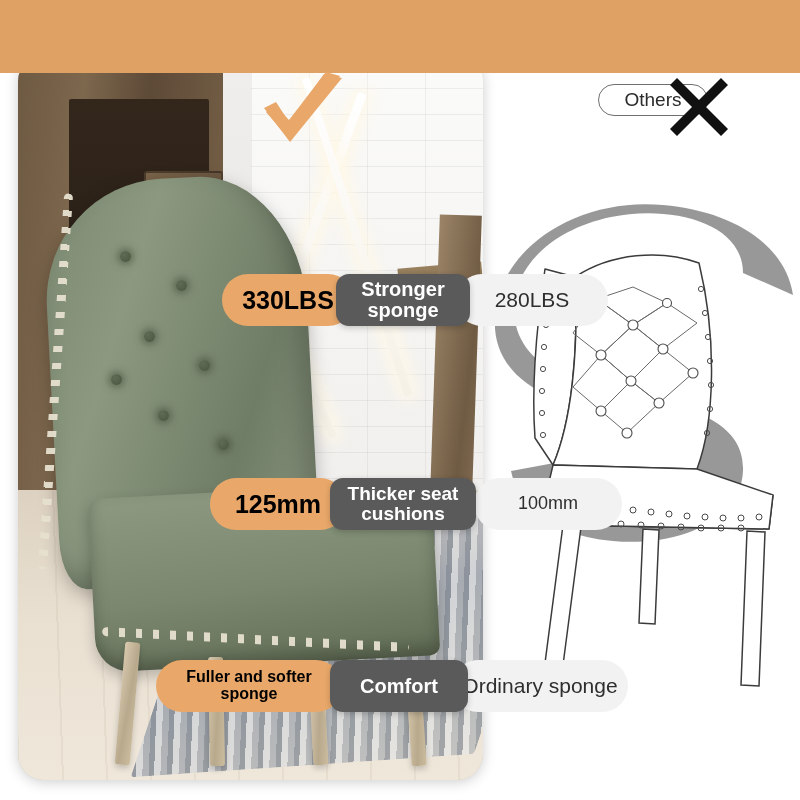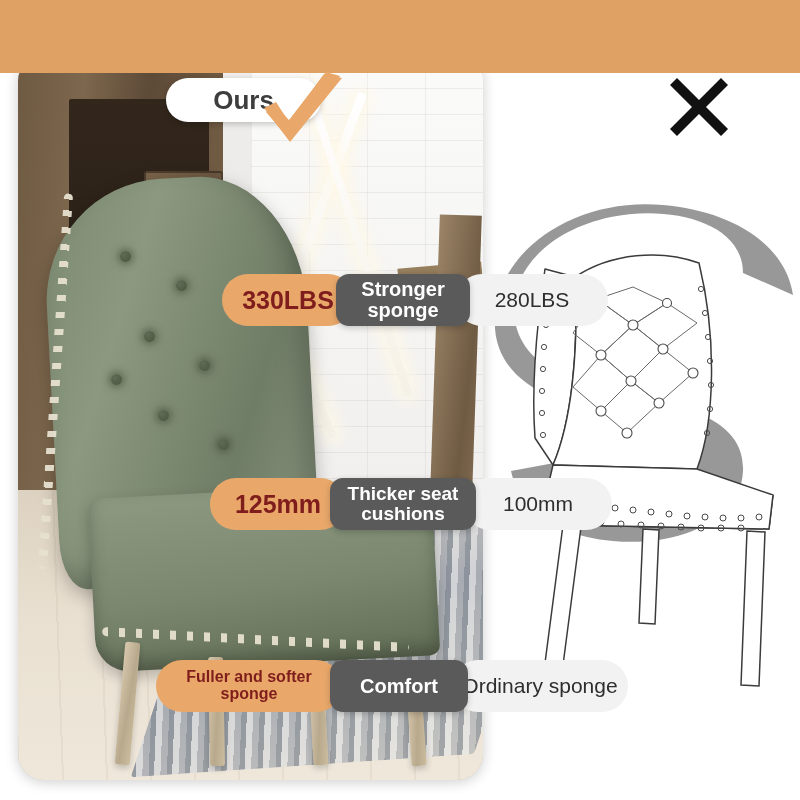--- a/index.html
+++ b/index.html
@@ -160,21 +160,21 @@
     position: absolute; left: 668px; top: 76px; width: 62px; height: 62px;
     z-index: 7;
   }
 
   
   .row { position: absolute; height: 52px; z-index: 5; }
   .cell-ours {
     position: absolute; height: 52px;
     background: #e9a86a; border-radius: 26px;
     display: flex; align-items: center; justify-content: center;
-    text-align: center; color: #7f1d1d; font-weight: bold; line-height: 1.05;
+    text-align: center; color: #000000; font-weight: bold; line-height: 1.05;
   }
   .cell-feature {
     position: absolute; height: 52px;
     background: #5a5a5a; border-radius: 13px;
     display: flex; align-items: center; justify-content: center;
     text-align: center; color: #ffffff; font-weight: bold; line-height: 1.05;
     z-index: 2;
     box-shadow: 0 2px 6px rgba(0,0,0,.2);
   }
   .cell-others {
@@ -187,21 +187,21 @@
   .r1 { top: 274px; }
   .r2 { top: 478px; }
   .r3 { top: 660px; }
 
   .r1 .cell-ours   { left: 222px; width: 132px; font-size: 25px; }
   .r1 .cell-feature{ left: 336px; width: 134px; font-size: 20px; }
   .r1 .cell-others { left: 456px; width: 152px; font-size: 21px; }
 
   .r2 .cell-ours   { left: 210px; width: 136px; font-size: 25px; }
   .r2 .cell-feature{ left: 330px; width: 146px; font-size: 19px; }
-  .r2 .cell-others { left: 464px; width: 148px; font-size: 21px; text-align: right; }
+  .r2 .cell-others { left: 474px; width: 148px; font-size: 18px; text-align: right; }
 
   .r3 .cell-ours   { left: 156px; width: 186px; font-size: 16px; }
   .r3 .cell-feature{ left: 330px; width: 138px; font-size: 20px; }
   .r3 .cell-others { left: 452px; width: 176px; font-size: 21px; }
 </style>
 </head>
 <body>
 
 <div id="page">
 
@@ -326,26 +326,26 @@
       <div class="nailrow" style="left:18%; top:80%; width:66%; transform:rotate(3deg);"></div>
       <div class="leg" style="left:22%; height:17%; transform:rotate(5deg);"></div>
       <div class="leg" style="left:41%; height:15%; transform:rotate(-1deg);"></div>
       <div class="leg" style="left:63%; height:13%; transform:rotate(-3deg);"></div>
       <div class="leg" style="left:84%; height:11%; transform:rotate(-4deg);"></div>
     </div>
   </div>
 
   <div class="header-band"></div>
 
-  <div class="badge-ours">Ours</div>
   <svg class="check-mark" viewBox="0 0 86 82">
     <path d="M6 40 L30 68 L80 4 L66 0 L29 48 L14 32 Z" fill="#e9a86a"></path>
     <path d="M4 36 L30 70 L82 6 L64 2 L29 50 L16 30 Z" fill="#e9a86a"></path>
   </svg>
 
+  <div class="badge-others">Others</div>
   <svg class="x-mark" viewBox="0 0 62 62">
     <path d="M9 2 L31 24 L53 2 L60 9 L38 31 L60 53 L53 60 L31 38 L9 60 L2 53 L24 31 L2 9 Z" fill="#111111"></path>
   </svg>
 
   <div class="row r1">
     <div class="cell-others">280LBS</div>
     <div class="cell-ours">330LBS</div>
     <div class="cell-feature">Stronger sponge</div>
   </div>
 

